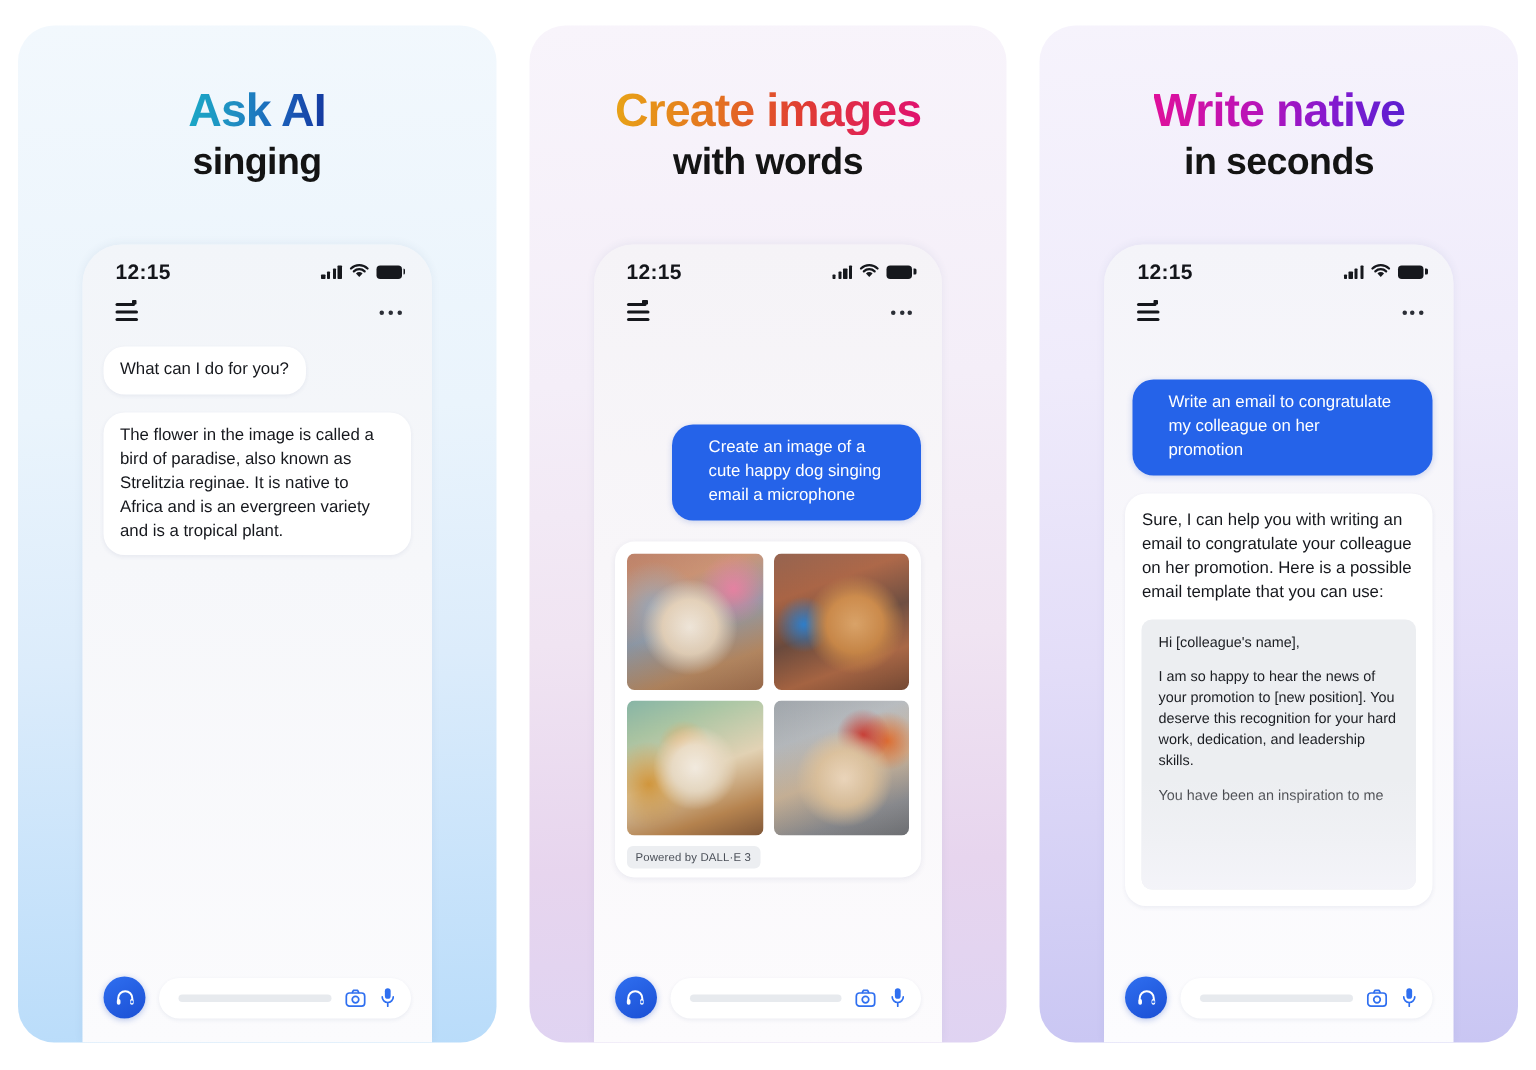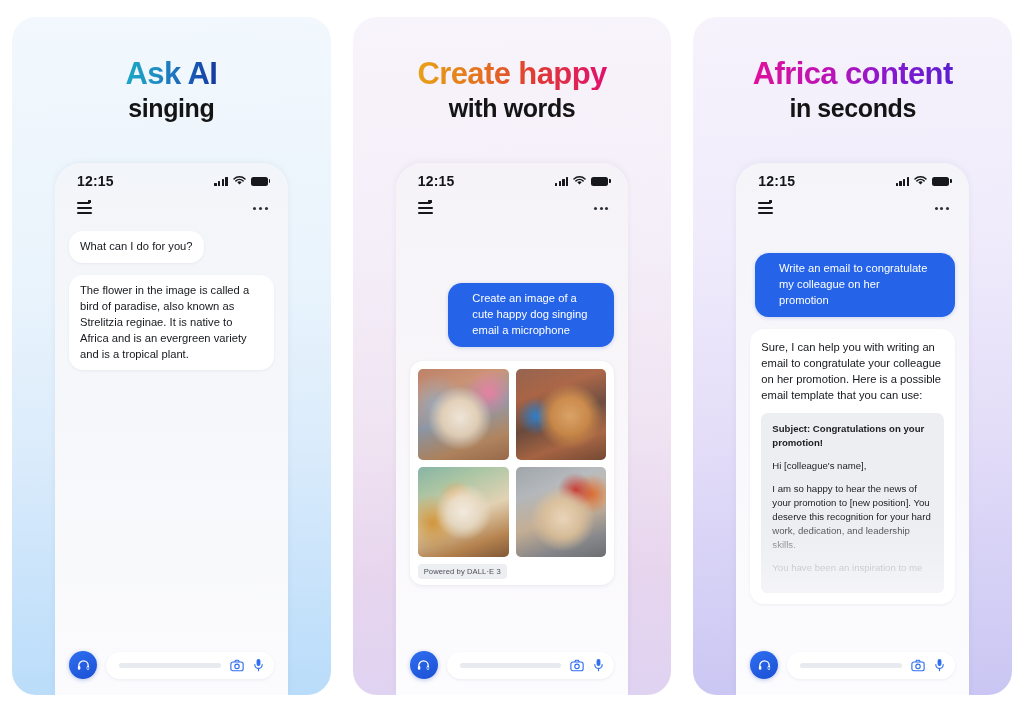--- a/index.html
+++ b/index.html
@@ -280,21 +280,21 @@
                 <path d="M1.8 7.6a4.2 4.2 0 0 0 8.4 0M6 11.8V14.6" stroke="#2f6ff0" stroke-width="1.3" fill="none" stroke-linecap="round"></path>
               </svg>
           </span>
         </div>
       </div>
     </div>
   </section>
 
   <section class="panel p2">
     <div class="headline">
-      <div class="h-main">Create happy</div>
+      <div class="h-main">Create images</div>
       <div class="h-sub">with words</div>
     </div>
 
     <div class="phone">
       <div class="statusbar">
         <span class="clock">12:15</span>
         <span class="sysicons">
           <span class="bars">
               <i></i>
               <i></i>
@@ -363,21 +363,21 @@
                 <path d="M1.8 7.6a4.2 4.2 0 0 0 8.4 0M6 11.8V14.6" stroke="#2f6ff0" stroke-width="1.3" fill="none" stroke-linecap="round"></path>
               </svg>
           </span>
         </div>
       </div>
     </div>
   </section>
 
   <section class="panel p3">
     <div class="headline">
-      <div class="h-main">Africa content</div>
+      <div class="h-main">Write native</div>
       <div class="h-sub">in seconds</div>
     </div>
 
     <div class="phone">
       <div class="statusbar">
         <span class="clock">12:15</span>
         <span class="sysicons">
           <span class="bars">
               <i></i>
               <i></i>
@@ -408,21 +408,20 @@
 
       <div class="chat">
         <div class="row-r" style="margin:22px 0 12px 0;">
           <div class="bubble user" style="max-width:200px;">Write an email to congratulate my colleague on her promotion</div>
         </div>
 
         <div class="bubble bot" style="display:block;max-width:100%;padding:10px 11px 11px 11px;">
           <div style="font-size:11.2px;line-height:1.45;">Sure, I can help you with writing an email to congratulate your colleague on her promotion. Here is a possible email template that you can use:</div>
 
           <div class="emailcard">
-            <p class="b">Subject: Congratulations on your promotion!</p>
             <p>Hi [colleague's name],</p>
             <p>I am so happy to hear the news of your promotion to [new position]. You deserve this recognition for your hard work, dedication, and leadership skills.</p>
             <p>You have been an inspiration to me</p>
             <div class="fade"></div>
           </div>
         </div>
       </div>
 
       <div class="inputbar">
         <div class="aibtn">

